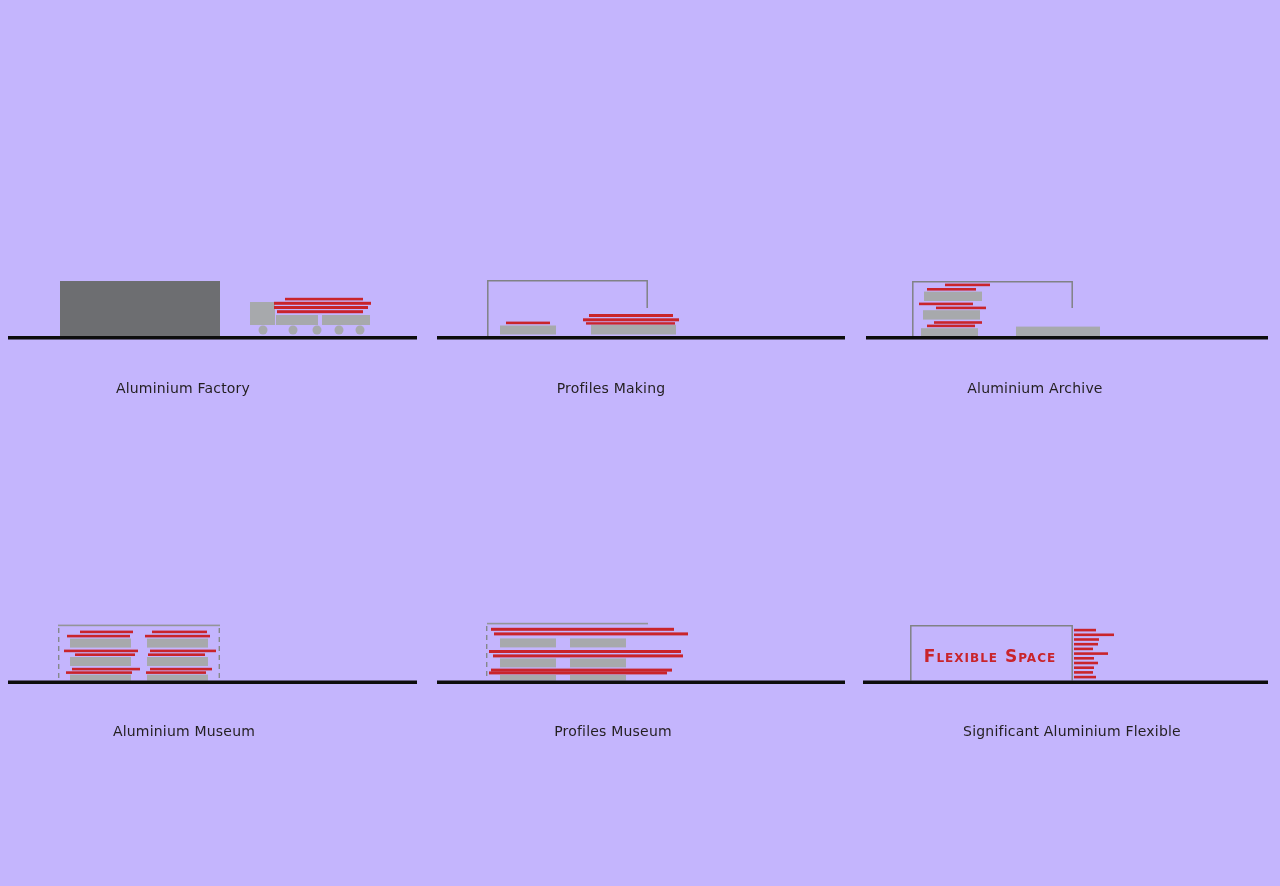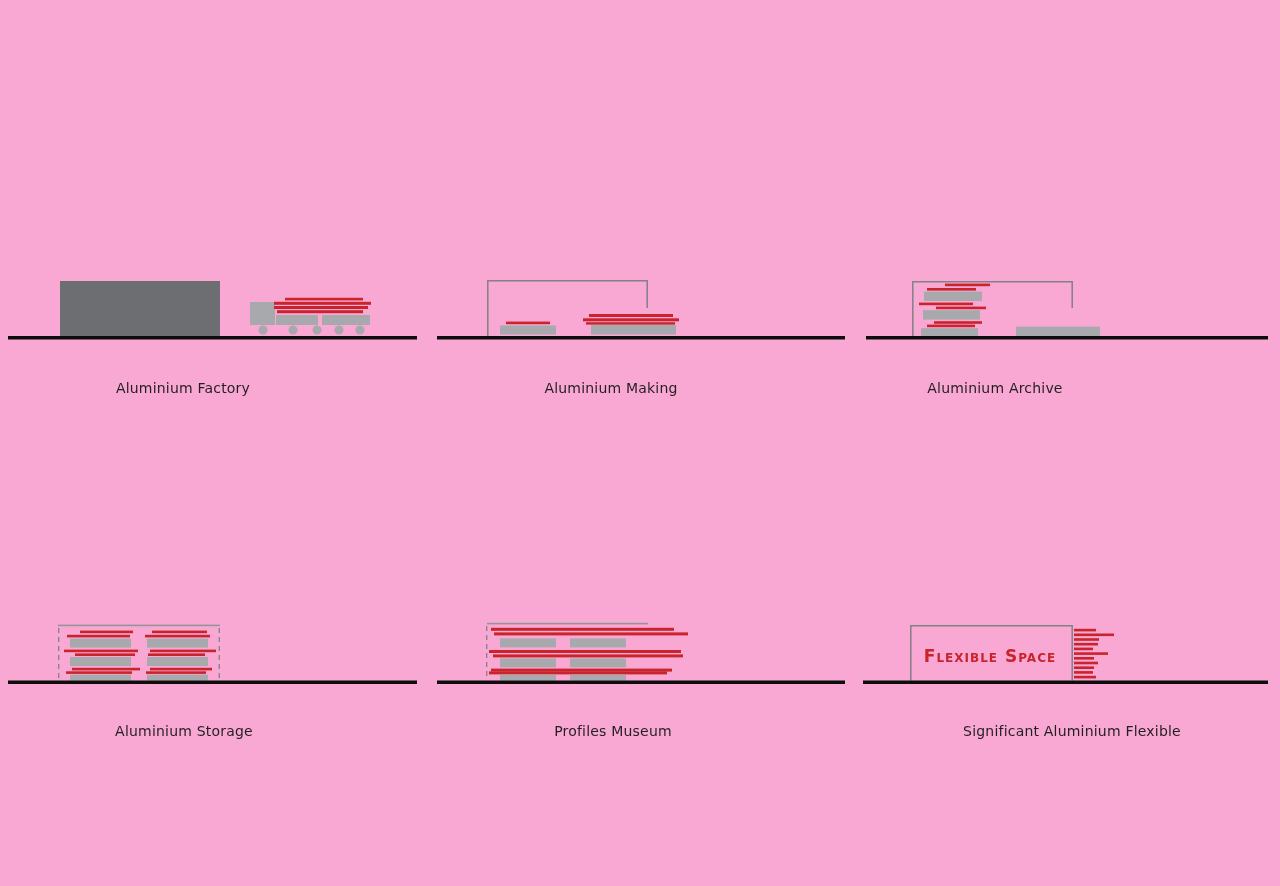--- a/index.html
+++ b/index.html
@@ -1,20 +1,20 @@
 <!DOCTYPE html>
 <html><head>
 <meta charset="utf-8">
 <style>
   html, body { margin: 0; padding: 0; background: #ffffff; }
   .canvas {
     position: relative;
     width: 1280px;
     height: 886px;
-    background: #f9a8d4;
+    background: #c4b5fd;
     overflow: hidden;
     font-family: "DejaVu Sans", "Liberation Sans", sans-serif;
   }
   svg.scene { position: absolute; display: block; }
   #scene-factory  { left: 0px;   top: 270px; width: 430px; height: 75px; }
   #scene-making   { left: 430px; top: 270px; width: 430px; height: 75px; }
   #scene-archive  { left: 860px; top: 270px; width: 420px; height: 75px; }
   #scene-storage  { left: 0px;   top: 615px; width: 430px; height: 75px; }
   #scene-museum   { left: 430px; top: 615px; width: 430px; height: 75px; }
   #scene-profiles { left: 860px; top: 615px; width: 420px; height: 75px; }
@@ -25,21 +25,21 @@
     font-size: 14px;
     line-height: 18px;
     color: #231f20;
     text-align: center;
     letter-spacing: 0.2px;
   }
   .row1 { top: 379px; }
   .row2 { top: 722px; }
   #label-factory  { left: 33px; }
   #label-making   { left: 461px; }
-  #label-archive  { left: 845px; }
+  #label-archive  { left: 885px; }
   #label-storage  { left: 34px; }
   #label-museum   { left: 463px; }
   #label-profiles { left: 922px; }
 
   .flex-text {
     position: absolute;
     left: 912px; top: 646px; width: 156px;
     text-align: center;
     color: #c9242b;
     font-weight: bold;
@@ -93,21 +93,21 @@
         <rect class="red" x="506" y="321.6" width="44" height="2.6"></rect>
       </g>
       <g>
         <rect class="lgray" x="591" y="324.8" width="85" height="9.7"></rect>
         <rect class="red" x="589" y="314" width="84" height="3"></rect>
         <rect class="red" x="583" y="318.3" width="96" height="3"></rect>
         <rect class="red" x="586" y="322.2" width="89" height="2.4"></rect>
       </g>
       <rect class="ground" x="437" y="336" width="408" height="3.5"></rect>
     </svg>
-    <div class="label row1" id="label-making">Aluminium Making</div>
+    <div class="label row1" id="label-making">Profiles Making</div>
   </section>
 
   <section>
     <svg id="scene-archive" class="scene" viewBox="860 270 420 75">
       <path class="outline" d="M 912.8 336 L 912.8 281.8 L 1072.2 281.8 L 1072.2 308"></path>
       <g>
         <rect class="red" x="945" y="283.6" width="45" height="2.6"></rect>
         <rect class="red" x="927" y="288" width="49" height="2.6"></rect>
         <rect class="lgray" x="924" y="291.6" width="58" height="9.4"></rect>
         <rect class="red" x="919" y="302.6" width="54" height="2.6"></rect>
@@ -145,21 +145,21 @@
         <rect class="lgray" x="147" y="638.6" width="61" height="9"></rect>
         <rect class="red" x="150" y="649.6" width="66" height="2.6"></rect>
         <rect class="red" x="148" y="653.4" width="57" height="2.6"></rect>
         <rect class="lgray" x="147" y="657" width="61" height="9"></rect>
         <rect class="red" x="150" y="667.8" width="62" height="2.6"></rect>
         <rect class="red" x="146" y="671.3" width="60" height="2.6"></rect>
         <rect class="lgray" x="147" y="674.6" width="61" height="6"></rect>
       </g>
       <rect class="ground" x="8" y="680.5" width="409" height="3.5"></rect>
     </svg>
-    <div class="label row2" id="label-storage">Aluminium Storage</div>
+    <div class="label row2" id="label-storage">Aluminium Museum</div>
   </section>
 
   <section>
     <svg id="scene-museum" class="scene" viewBox="430 615 430 75">
       <rect class="topline" x="487" y="622.8" width="161" height="1.6"></rect>
       <line class="dash" x1="486.7" y1="626" x2="486.7" y2="680"></line>
       <g>
         <rect class="red" x="491" y="627.8" width="183" height="3"></rect>
         <rect class="red" x="494" y="632.4" width="194" height="3"></rect>
         <rect class="lgray" x="500" y="638.4" width="56" height="9"></rect>

